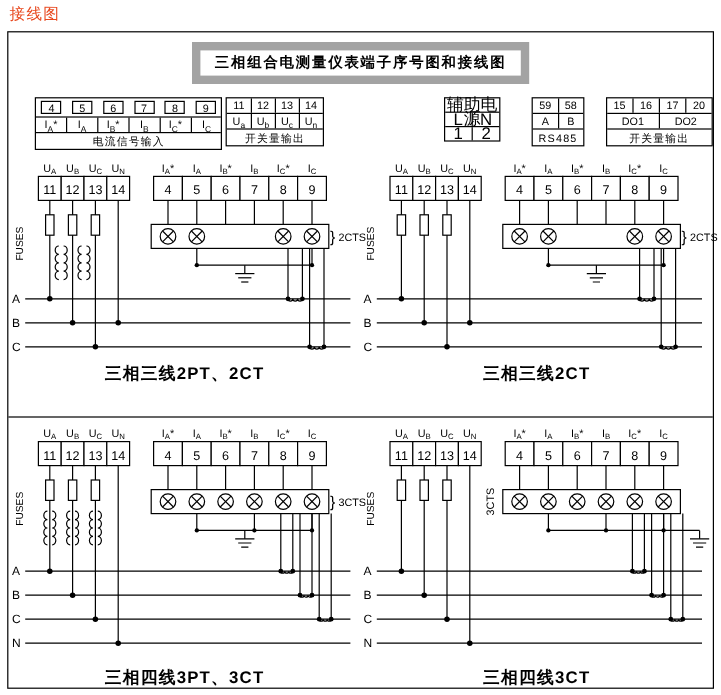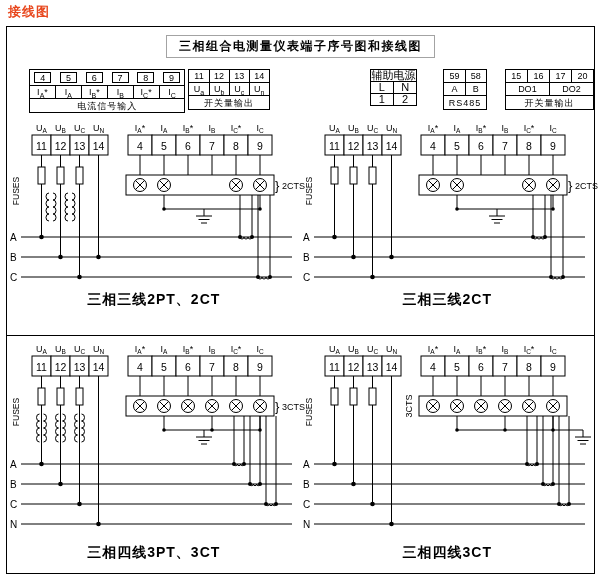--- a/index.html
+++ b/index.html
@@ -1,33 +1,33 @@
 <!DOCTYPE html>
 <html><head>
 <meta charset="utf-8">
 <style>
 *{margin:0;padding:0;box-sizing:border-box}
 body{background:#fff;color:#000;font-family:"Liberation Sans",sans-serif}
 .screen{position:relative;width:601px;height:579px;background:#fff;overflow:hidden}
-.page-title{position:absolute;left:8px;top:3px;font-size:13px;font-weight:bold;color:#e8481e;letter-spacing:1px}
+.page-title{position:absolute;left:8px;top:3px;font-size:13px;font-weight:normal;color:#e8481e;letter-spacing:1px}
 .main-box{position:absolute;left:6px;top:26px;width:589px;height:548px;border:1px solid #000}
-.main-title{display:table;margin:8px auto 0;border:1px solid #a3a3a3;padding:2px 12px;font-size:12px;font-weight:bold;letter-spacing:1.5px}
+.main-title{display:table;margin:8px auto 0;border:7px solid #a3a3a3;padding:2px 12px;font-size:12px;font-weight:bold;letter-spacing:1.5px}
 .strips{display:flex;align-items:flex-start;margin:11px 0 0 22px;font-size:9px;text-align:center}
 .strip{border:1px solid #000;background:#fff}
 sub{font-size:7px}
 .cells{display:flex}
 .bt{border-top:1px solid #000}
 .cell{flex:1;border-right:1px solid #000;height:12px;line-height:12px}
 .cell:last-child{border-right:none}
 .strip-label{border-top:1px solid #000;height:14px;line-height:14px;letter-spacing:1px}
 .cur{width:158px}
 .numbox-row{display:flex;justify-content:space-around;align-items:center;height:15px}
 .numbox{border:1px solid #000;width:17px;height:11px;line-height:10px}
 .volt{width:82px;margin-left:3px}
-.aux{width:48px;margin-left:100px;font-size:11px}
+.aux{width:48px;margin-left:100px;font-size:14px}
 .aux-title{height:11px;line-height:11px}
 .aux .cell{height:11px;line-height:11px}
 .rs{width:44px;margin-left:26px}
 .do{width:90px;margin-left:18px}
 .quads{margin-top:6px}
 .quad-row{display:flex}
 .quad-row.top{padding-bottom:26px}
 .quad-row.bottom{border-top:1px solid #000;padding-top:4px}
 .diagram{width:293.5px;display:flex;flex-direction:column;align-items:center}
 .diagram svg{overflow:visible;display:block}

